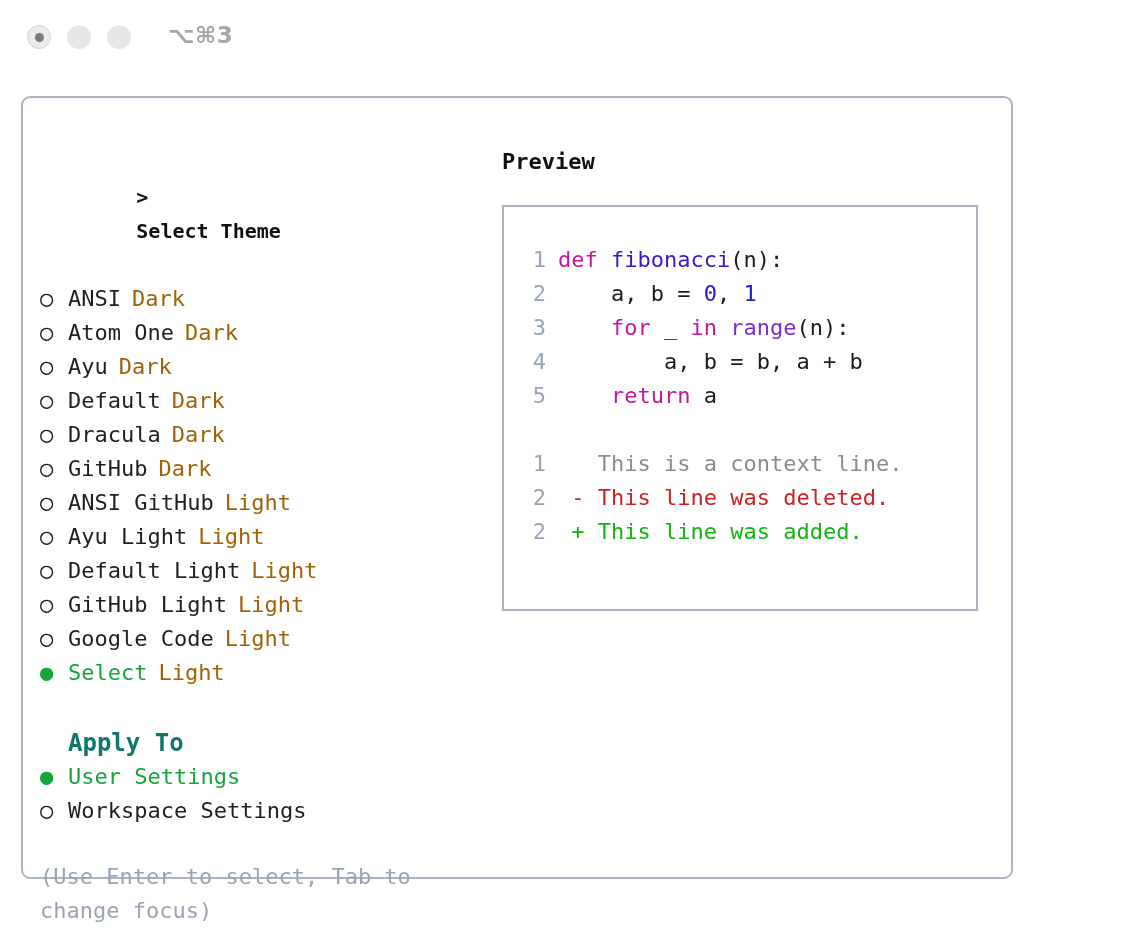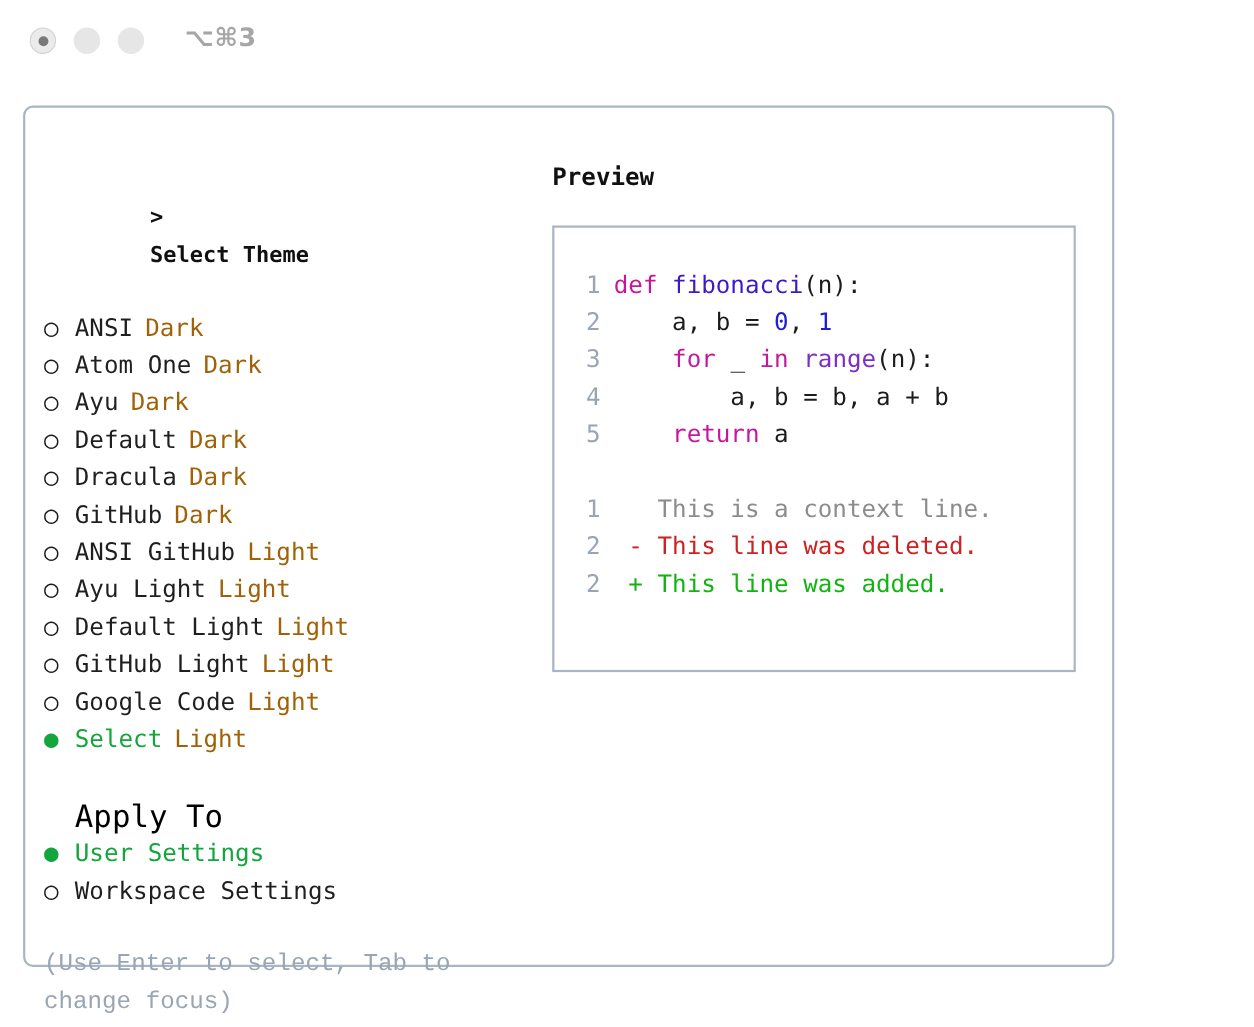--- a/index.html
+++ b/index.html
@@ -123,35 +123,35 @@
   .opt.selected .opt-label { color: #14a53c; }
   .opt-kind {
     color: #a16207;
     margin-left: 11px;
   }
 
   .subsection {
     margin-top: 36px;
   }
   .subsection-title {
-    font-size: 28px;
-    color: #000000;
+    font-size: 24px;
+    color: #0f766e;
     line-height: 34px;
     padding-left: 28px;
     white-space: nowrap;
+    font-weight: bold;
   }
 
   .hint {
     margin-top: 32px;
     font-size: 22px;
     color: #9aa5b4;
     line-height: 34px;
     width: 400px;
     white-space: pre-wrap;
-    font-family: Liberation Mono, monospace;
   }
 
   
   .right-col {
     position: absolute;
     left: 479px;
     top: 48px;
     width: 490px;
   }
   .preview-title {

